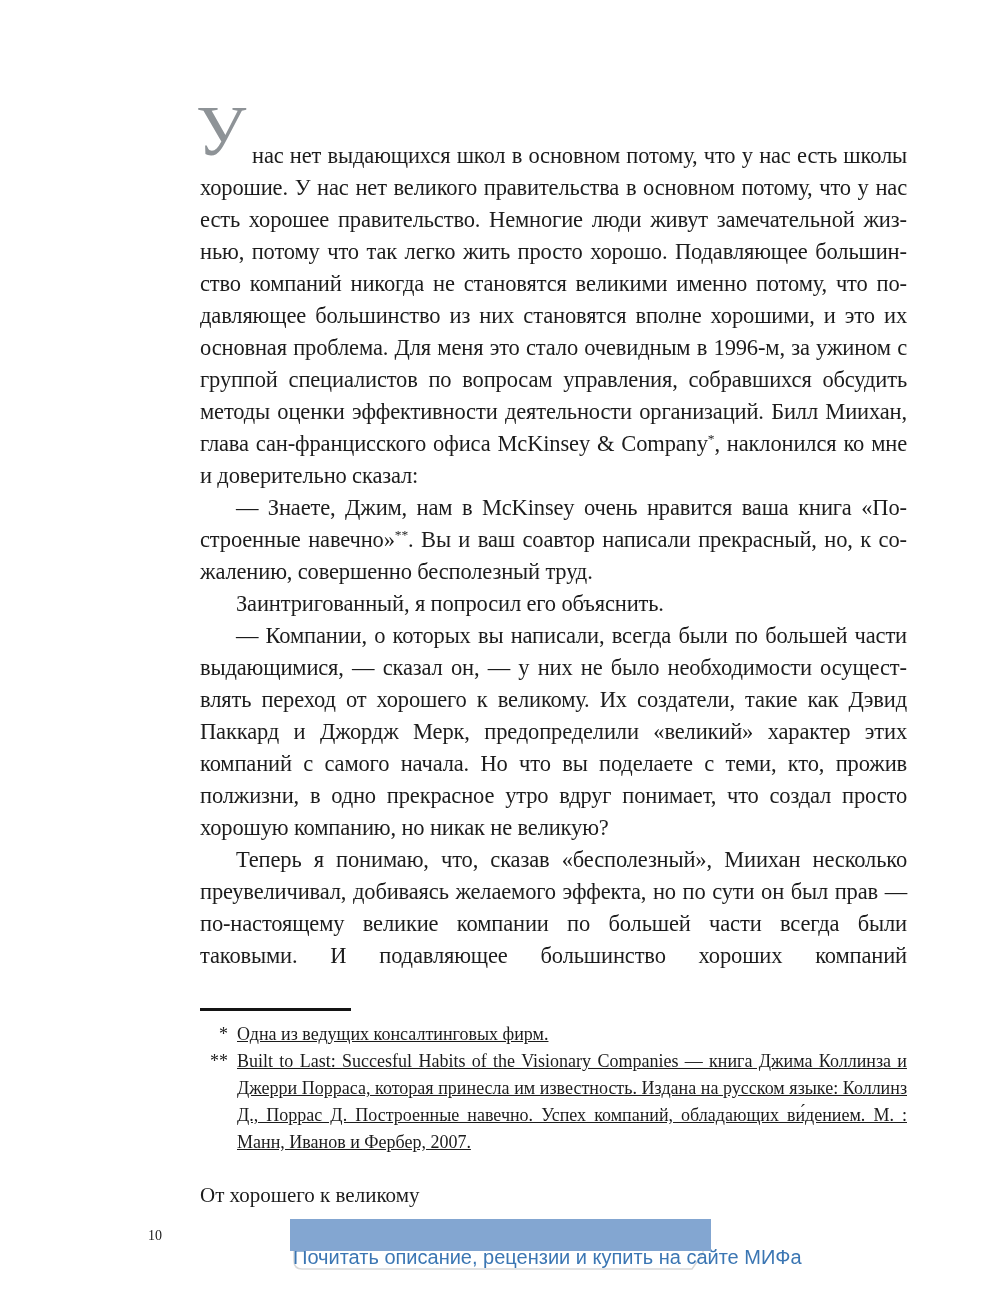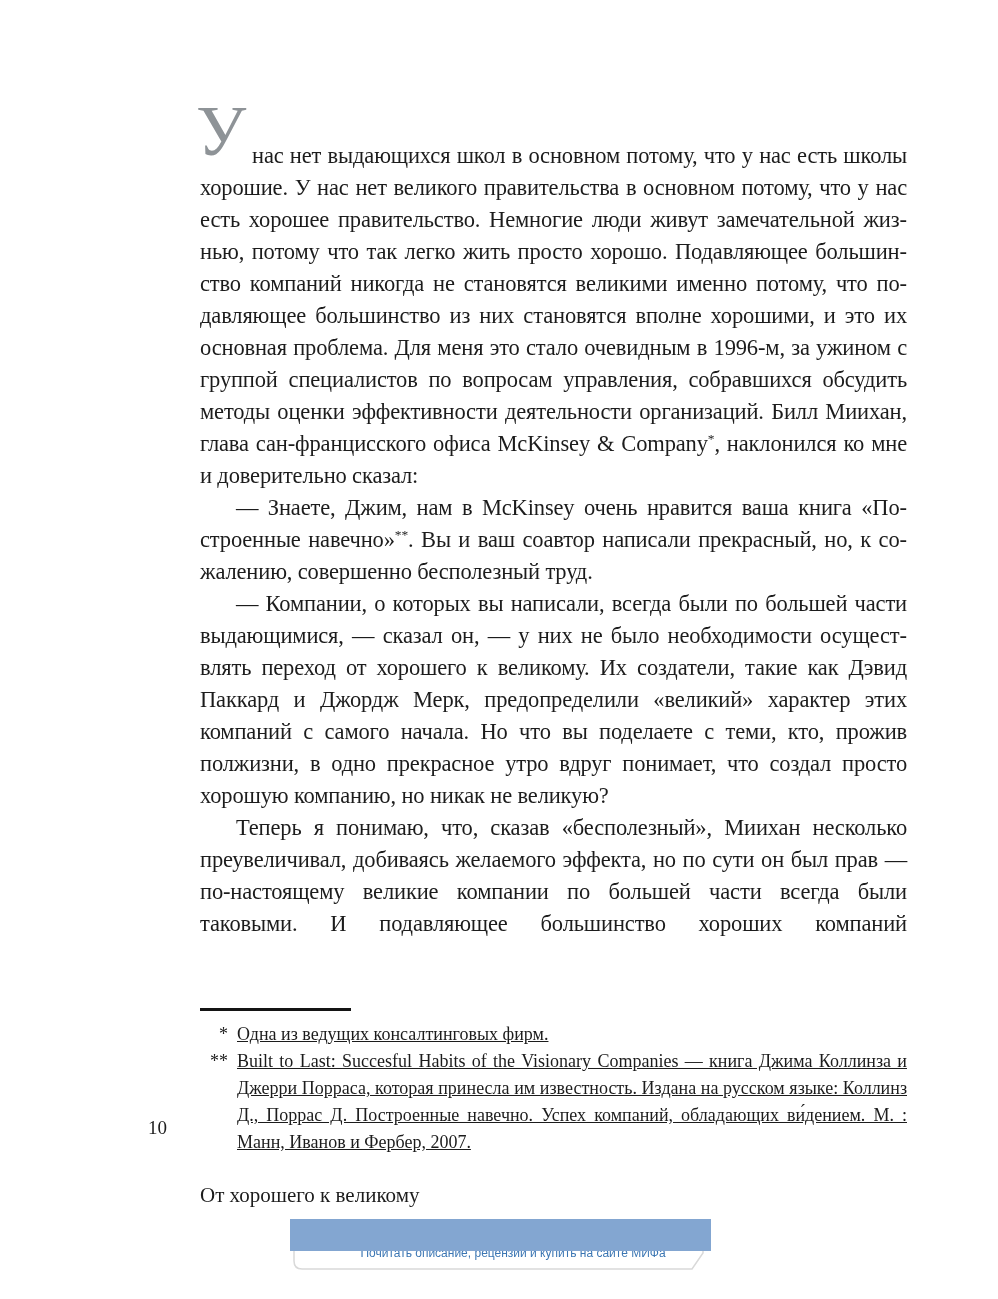--- a/index.html
+++ b/index.html
@@ -46,35 +46,35 @@
     position: absolute;
     left: 200px; top: 1021px; width: 707px;
     font-size: 18px; line-height: 27px;
   }
   .footnote { display: flex; text-align: justify; }
   .fn-marker { flex: 0 0 28px; text-align: right; padding-right: 9px; }
   .fn-text { flex: 1; text-decoration: underline; }
 
   
   .page-number {
-    position: absolute; left: 148px; top: 1117px;
-    font-size: 19px;
+    position: absolute; left: 148px; top: 1228px;
+    font-size: 14px;
   }
   .running-title {
     position: absolute; left: 200px; top: 1183px;
     font-size: 21px;
   }
 
   
   .btn-outline { position: absolute; left: 292px; top: 1220px; z-index: 1; }
   .btn-label {
-    position: absolute; left: 307px; top: 1246px; width: 412px;
+    position: absolute; left: 293px; top: 1246px; width: 412px;
     text-align: center;
     font-family: "Liberation Sans", "DejaVu Sans", sans-serif;
-    font-size: 12px;
+    font-size: 20px;
     color: #3b76b3;
     z-index: 2;
     white-space: nowrap;
   }
   .blue-overlay {
     position: absolute; left: 290px; top: 1219px;
     width: 421px; height: 32px;
     background: #83a6d1;
     z-index: 3;
   }
@@ -82,20 +82,21 @@
 </head>
 <body>
 
 <div class="page">
 
   <div class="dropcap">У</div>
 
   <div class="text-block">
     <p class="first"><span>нас нет выдающихся школ в основном потому, что у нас есть школы хорошие. У нас нет великого правительства в основном потому, что у нас есть хорошее правительство. Немногие люди живут замечательной жиз­нью, потому что так легко жить просто </span><span class="italic">хорошо</span><span>. Подавляющее большин­ство компаний никогда не становятся великими именно потому, что по­давляющее большинство из них становятся вполне хорошими, и это их основная проблема. Для меня это стало очевидным в 1996-м, за ужином с группой специалистов по вопросам управления, собравшихся обсу­дить методы оценки эффективности деятельности организаций. Билл Миихан, глава сан-францисского офиса McKinsey &amp; Company</span><sup class="fnref">*</sup><span>, накло­нился ко мне и доверительно сказал:</span></p>
     <p><span>— Знаете, Джим, нам в McKinsey очень нравится ваша книга «По­строенные навечно»</span><sup class="fnref">**</sup><span>. Вы и ваш соавтор написали прекрасный, но, к со­жалению, совершенно бесполезный труд.</span></p>
+    <p>Заинтригованный, я попросил его объяснить.</p>
     <p>— Компании, о которых вы написали, всегда были по большей части выдающимися, — сказал он, — у них не было необходимости осущест­влять переход от хорошего к великому. Их создатели, такие как Дэвид Паккард и Джордж Мерк, предопределили «великий» характер этих компаний с самого начала. Но что вы поделаете с теми, кто, прожив полжизни, в одно прекрасное утро вдруг понимает, что создал просто хорошую компанию, но никак не великую?</p>
     <p class="fill-last">Теперь я понимаю, что, сказав «бесполезный», Миихан несколь­ко преувеличивал, добиваясь желаемого эффекта, но по сути он был прав — по-настоящему великие компании по большей части всегда были таковыми. И подавляющее большинство хороших компаний</p>
   </div>
 
   <div class="fn-divider"></div>
 
   <div class="footnotes">
     <div class="footnote">
       <div class="fn-marker">*</div>
       <div class="fn-text">Одна из ведущих консалтинговых фирм.</div>

